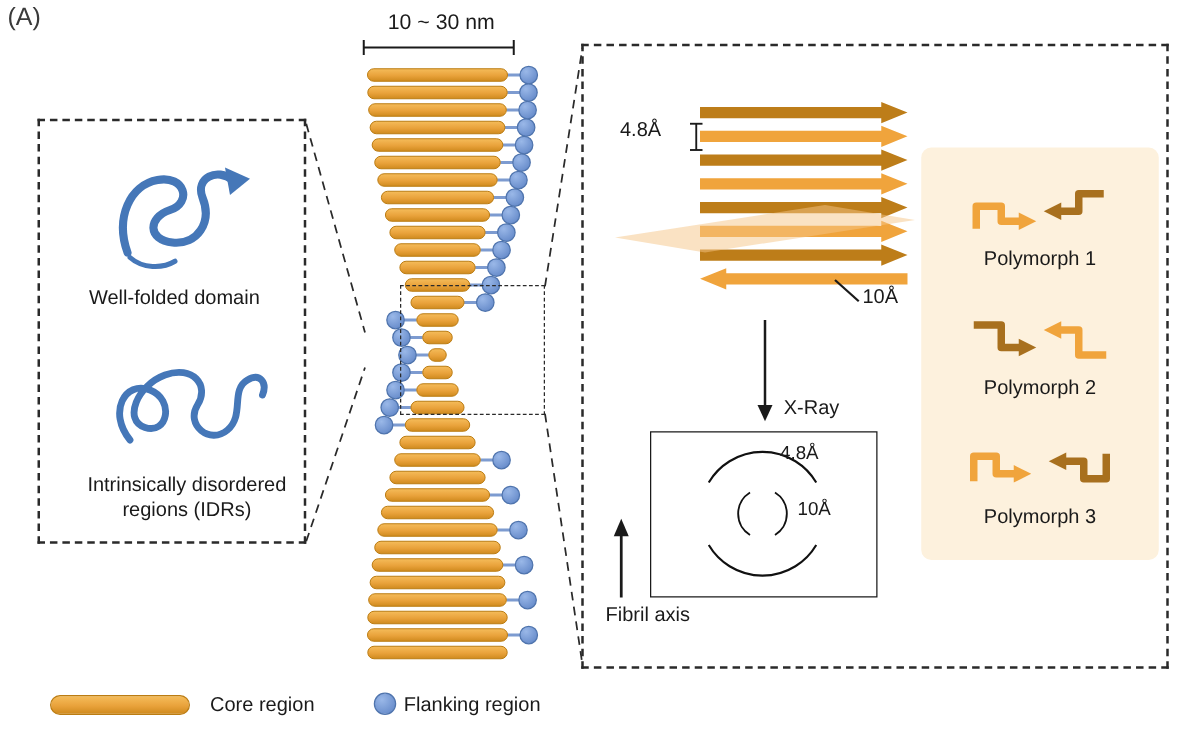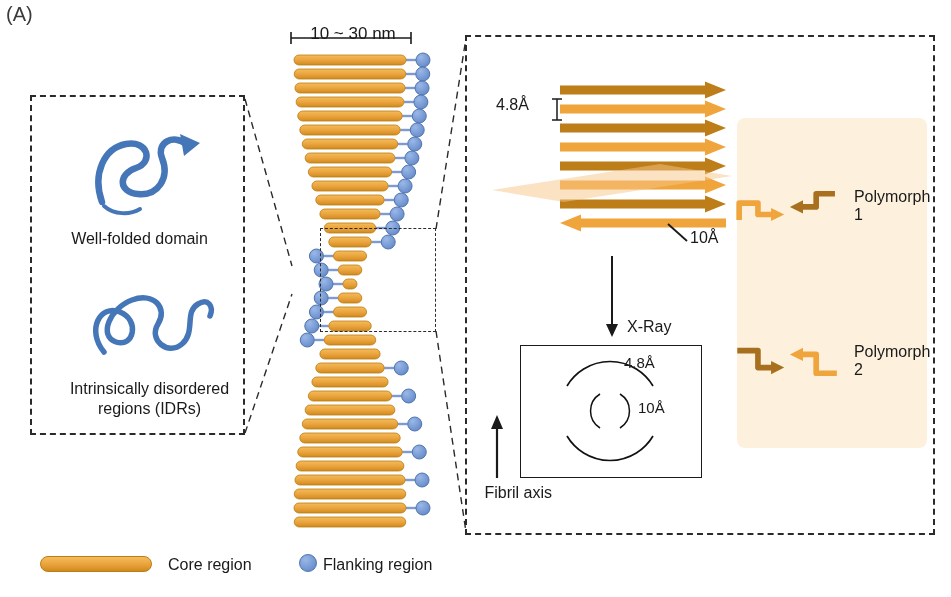--- a/index.html
+++ b/index.html
@@ -2,35 +2,35 @@
 <html><head>
 <meta charset="utf-8">
 <style>
   * { margin:0; padding:0; box-sizing:border-box; }
   body { background:#ffffff; font-family:"Liberation Sans", sans-serif; color:#1a1a1a; }
   .canvas { position:relative; width:951px; height:597px; background:#fff; overflow:hidden; }
   .abs { position:absolute; }
   .lbl { position:absolute; color:#1a1a1a; font-size:16px; line-height:1.22; }
   .dashed-box { position:absolute; border:2px dashed #2a2a2a; background:transparent;text-decoration:underline; }
   .panel-a { left:6px; top:2px; font-size:20px; color:#3a3a3a; }
-  .measure-label { left:288px; top:24px; width:130px; font-size:17px; text-align:center; }
+  .measure-label { left:288px; top:8px; width:130px; font-size:17px; text-align:center; }
   .wf-label { left:8px; top:132px; width:199px; text-align:center; }
   .idr-label { left:15px; top:282px; width:205px; text-align:center; }
   .strand-spacing { left:496px; top:95px; }
   .sheet-spacing { left:690px; top:228px; }
   .xray-label { left:627px; top:281px;margin-top:36px; }
   .fibril-axis-label { left:452px; top:483px; width:100px; text-align:right; }
   .diffraction-box { position:absolute; left:520px; top:345px; width:182px; height:133px;
                      border:1.5px solid #1a1a1a; background:#fff; }
   .diff-outer { left:103px; top:8px; font-size:15px; }
   .diff-inner { left:117px; top:53px; font-size:15px; }
   .polymorph-panel { position:absolute; left:737px; top:118px; width:190px; height:330px;
                      background:#fdf1dd; border-radius:8px; display:flex; flex-direction:column;
                      justify-content:space-around; align-items:center; padding:10px 0; }
-  .polymorph-item { display:flex; flex-direction:row; align-items:center; gap:6px; }
+  .polymorph-item { display:flex; flex-direction:column; align-items:center; gap:6px; }
   .polymorph-label { font-size:16px; color:#1a1a1a; }
   .legend-rod { position:absolute; left:40px; top:556px; width:112px; height:16px; border-radius:8px;
                 background:linear-gradient(#f5bc5a,#e9a23b 55%,#cf8a1e); border:1px solid #bb7c12; }
   .legend-core-label { left:168px; top:555px; }
   .legend-ball { position:absolute; left:299px; top:554px; width:18px; height:18px; border-radius:50%;
                  background:radial-gradient(circle at 35% 30%, #9ab8e8, #5c82c4); border:1px solid #4f74ad; }
   .legend-flank-label { left:323px; top:555px; }
 </style>
 </head>
 <body>
@@ -184,20 +184,29 @@
     </div>
     <div class="polymorph-item">
       <svg width="130" height="50" viewBox="0 0 130 50">
         <path d="M12,14 L34,14 L34,32 L50,32" stroke="#a8701e" stroke-width="6" fill="none" stroke-linejoin="round"></path>
         <polygon points="48,25 62,32 48,39" fill="#a8701e"></polygon>
         <path d="M118,38 L96,38 L96,18 L80,18" stroke="#f0a43c" stroke-width="6" fill="none" stroke-linejoin="round"></path>
         <polygon points="82,11 68,18 82,25" fill="#f0a43c"></polygon>
       </svg>
       <div class="polymorph-label">Polymorph 2</div>
     </div>
+    <div class="polymorph-item">
+      <svg width="130" height="50" viewBox="0 0 130 50">
+        <path d="M12,36 L12,16 L30,16 L30,30 L46,30" stroke="#f0a43c" stroke-width="6" fill="none" stroke-linejoin="round"></path>
+        <polygon points="44,23 58,30 44,37" fill="#f0a43c"></polygon>
+        <path d="M118,14 L118,34 L100,34 L100,20 L84,20" stroke="#a8701e" stroke-width="6" fill="none" stroke-linejoin="round"></path>
+        <polygon points="86,13 72,20 86,27" fill="#a8701e"></polygon>
+      </svg>
+      <div class="polymorph-label">Polymorph 3</div>
+    </div>
   </div>
 
   <div class="diffraction-box">
     <svg width="179" height="130" viewBox="0 0 179 130">
       <path d="M46,40 A50,50 0 0 1 132,40" stroke="#111" stroke-width="1.7" fill="none"></path>
       <path d="M46,90 A50,50 0 0 0 132,90" stroke="#111" stroke-width="1.7" fill="none"></path>
       <path d="M79,48 A20,20 0 0 0 79,82" stroke="#111" stroke-width="1.5" fill="none"></path>
       <path d="M99,48 A20,20 0 0 1 99,82" stroke="#111" stroke-width="1.5" fill="none"></path>
     </svg>
     <div class="lbl diff-outer">4.8Å</div>

